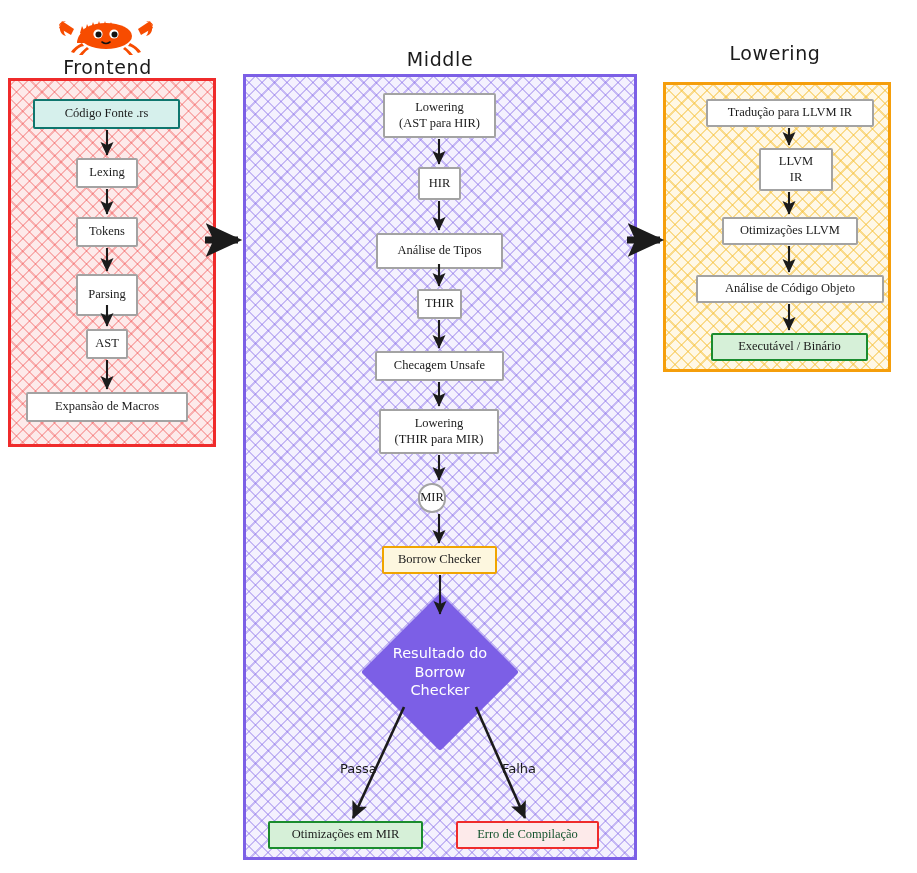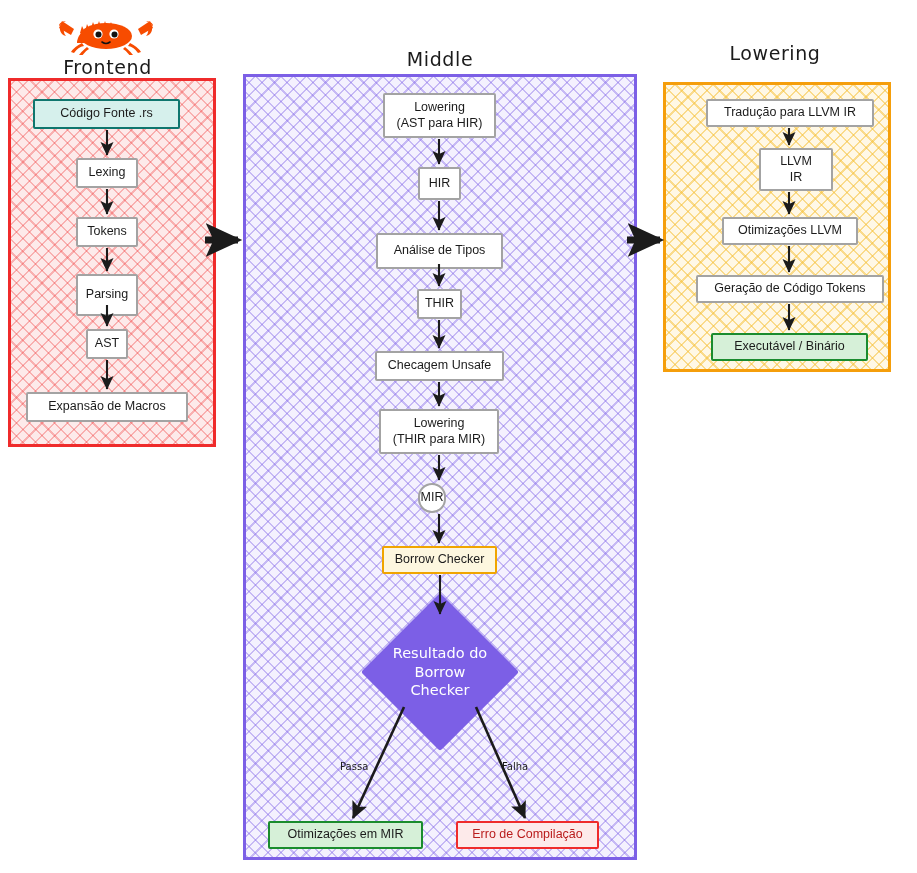--- a/index.html
+++ b/index.html
@@ -58,31 +58,31 @@
   
   .node {
     position: absolute;
     display: flex;
     align-items: center;
     justify-content: center;
     text-align: center;
     border: 2px solid #a3a3a3;
     background: #ffffff;
     color: #1b1b1b;
-    font-family: Liberation Sans, sans-serif;
+    font-family: Liberation Serif, serif;
     font-size: 12.5px;
     line-height: 1.25;
     border-radius: 2px;
     padding: 10px 6px;
     white-space: pre-line;
   }
   .node.teal   { border-color: #0f766e; background: #d6f0ec; }
   .node.amber  { border-color: #f0a500; background: #fdf7df; }
   .node.green  { border-color: #1a8c2e; background: #d6f0d8; }
-  .node.red    { border-color: #ef2b2b; background: #fdeaea; color: #b91c1c; }
+  .node.red    { border-color: #ef2b2b; background: #fdeaea; color: #14532d; }
 
   
   .diamond-wrap {
     position: absolute;
   }
   .diamond-shape {
     position: absolute;
     inset: 0;
     background: #7c5fe6;
     transform: rotate(45deg);
@@ -100,21 +100,21 @@
     font-size: 14.5px;
     line-height: 1.3;
     white-space: pre-line;
     z-index: 2;
   }
 
   
   .edge-label {
     position: absolute;
     font-family: "DejaVu Sans", sans-serif;
-    font-size: 10px;
+    font-size: 13px;
     color: #1b1b1b;
     white-space: nowrap;
   }
 
   
   #edges {
     position: absolute;
     left: 0; top: 0;
     width: 917px; height: 873px;
     pointer-events: none;
@@ -195,21 +195,21 @@
   <div class="node green" style="left:268px; top:821px; width:155px; height:28px;">Otimizações em MIR</div>
   <div class="node red" style="left:456px; top:821px; width:143px; height:28px;">Erro de Compilação</div>
 
   <div class="edge-label" style="left:340px; top:761px;">Passa</div>
   <div class="edge-label" style="left:502px; top:761px;">Falha</div>
 
   <div class="node" style="left:706px; top:99px; width:168px; height:28px;">Tradução para LLVM IR</div>
   <div class="node" style="left:759px; top:148px; width:74px; height:43px;">LLVM
 IR</div>
   <div class="node" style="left:722px; top:217px; width:136px; height:28px;">Otimizações LLVM</div>
-  <div class="node" style="left:696px; top:275px; width:188px; height:28px;">Geração de Código Tokens</div>
+  <div class="node" style="left:696px; top:275px; width:188px; height:28px;">Análise de Código Objeto</div>
   <div class="node green" style="left:711px; top:333px; width:157px; height:28px;">Executável / Binário</div>
 
   <svg id="edges">
     <defs>
       <marker id="ah" markerWidth="9" markerHeight="9" refX="6.2" refY="3.1" orient="auto" markerUnits="strokeWidth">
         <path d="M0,0 L6.6,3.1 L0,6.2 L1.4,3.1 z" fill="#1b1b1b"></path>
       </marker>
       <marker id="ahbig" markerWidth="7" markerHeight="7" refX="4.6" refY="2.4" orient="auto" markerUnits="strokeWidth">
         <path d="M0,0 L5.2,2.4 L0,4.8 L1.1,2.4 z" fill="#1b1b1b"></path>
       </marker>

